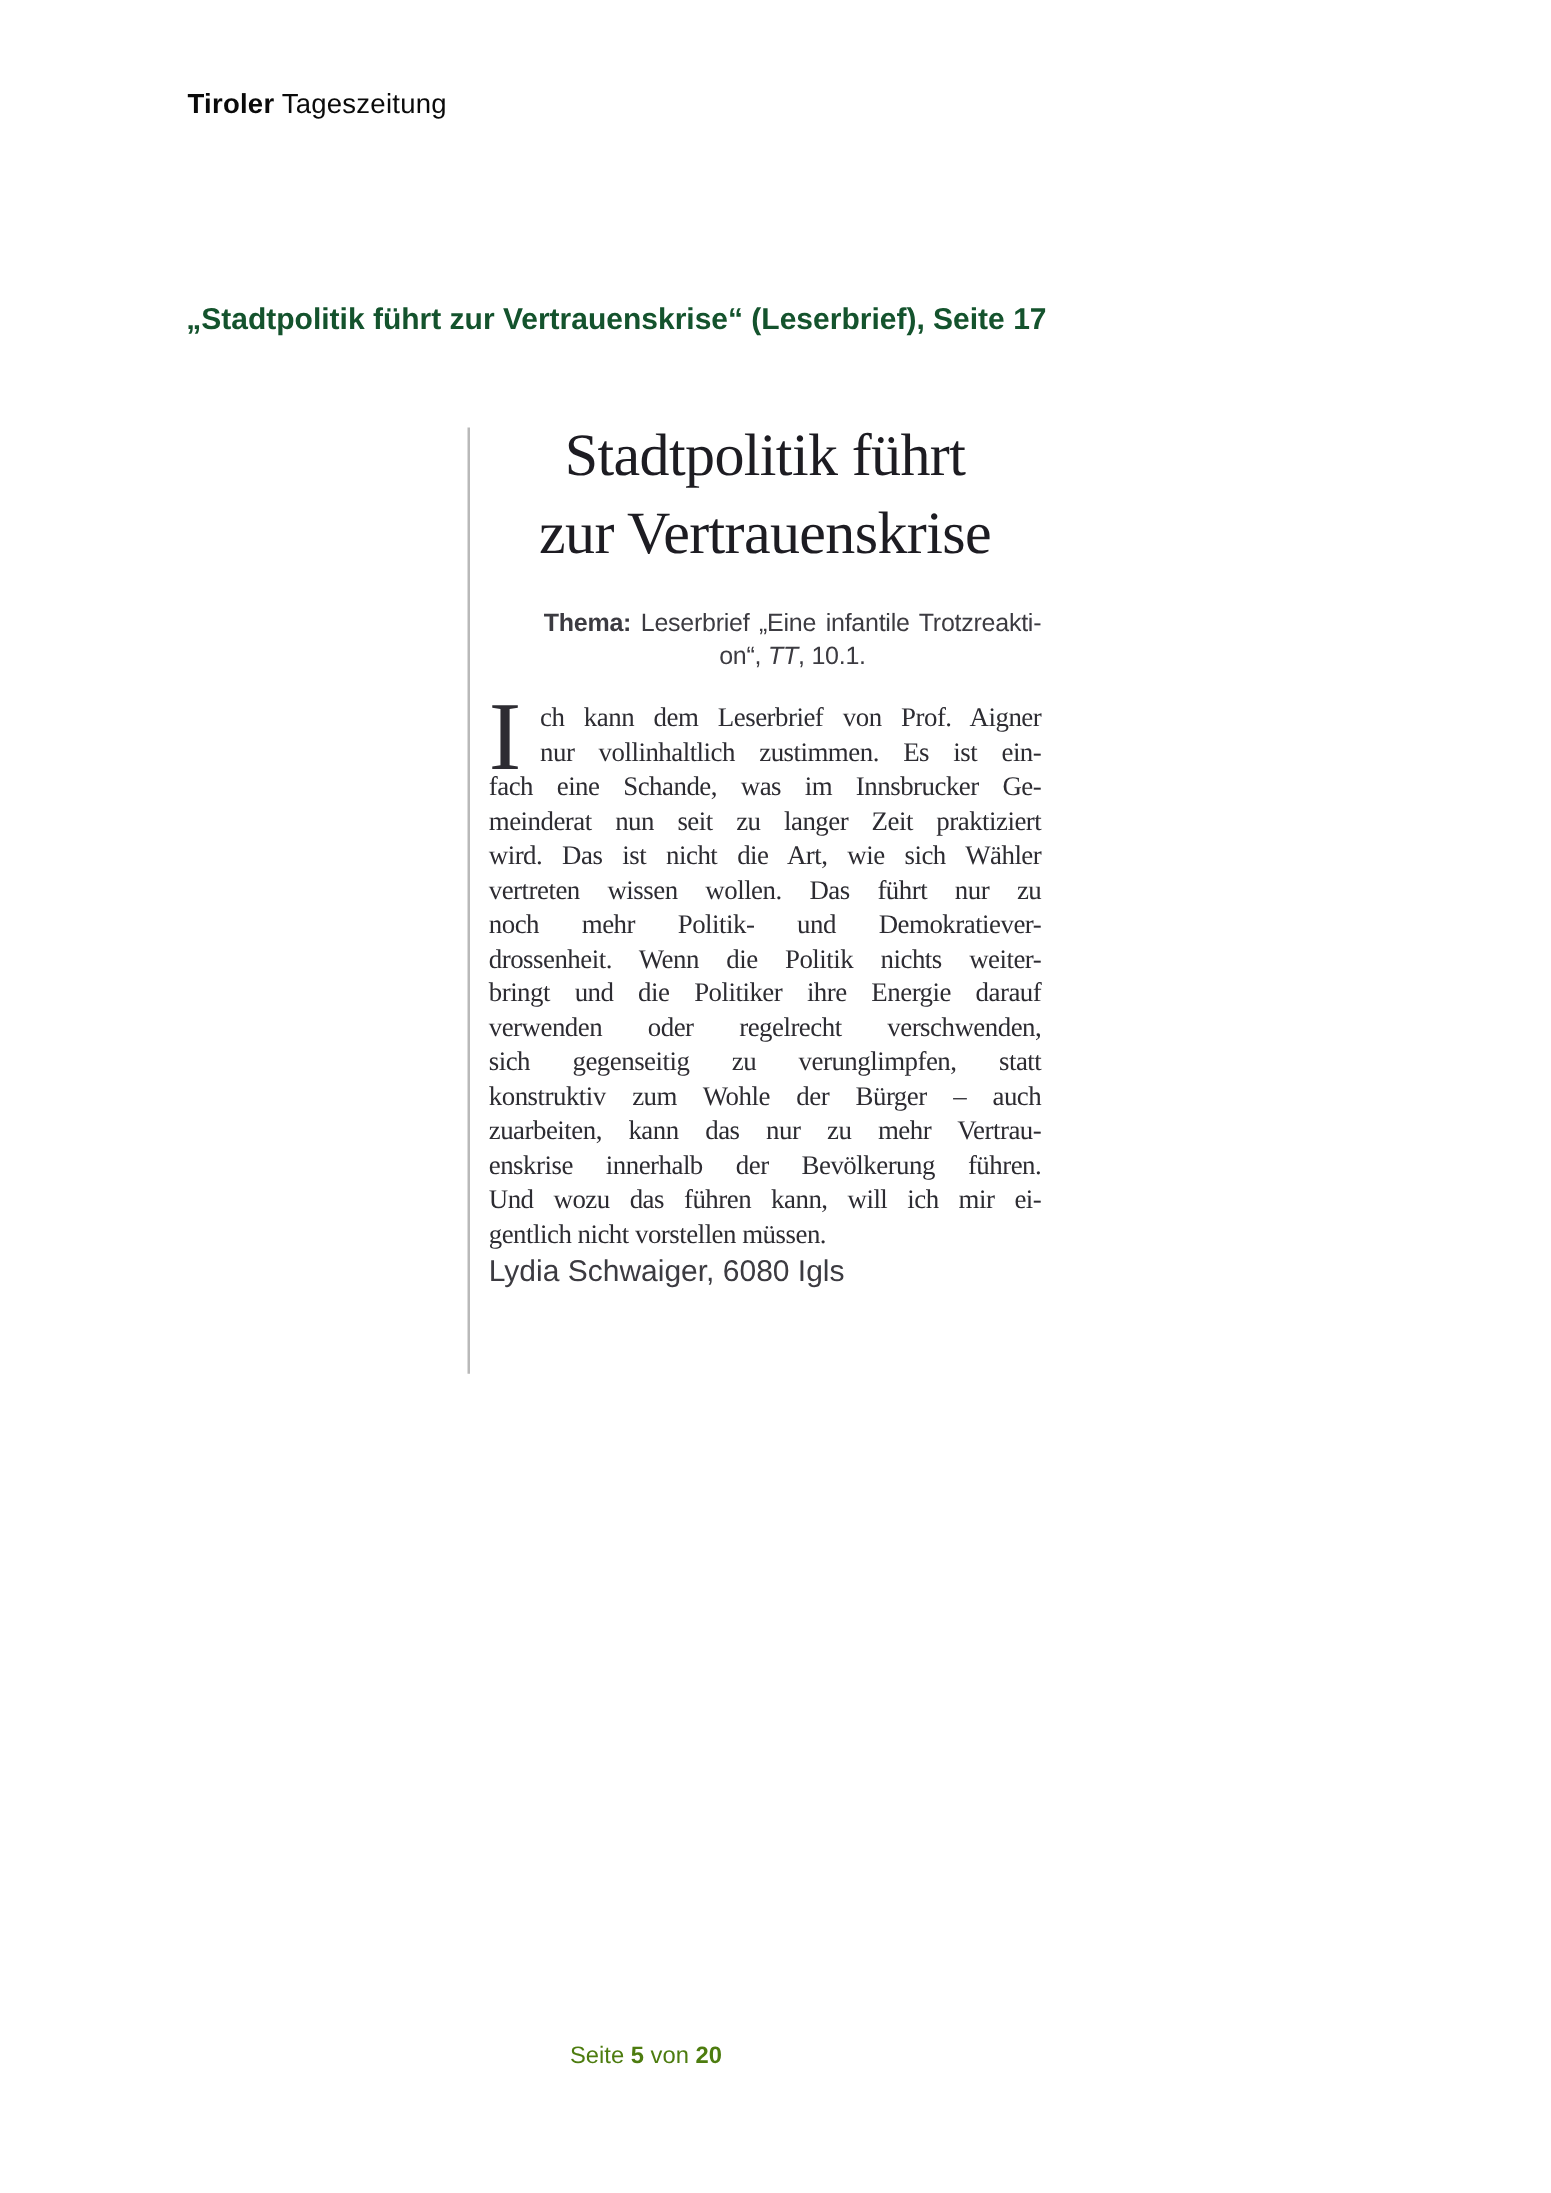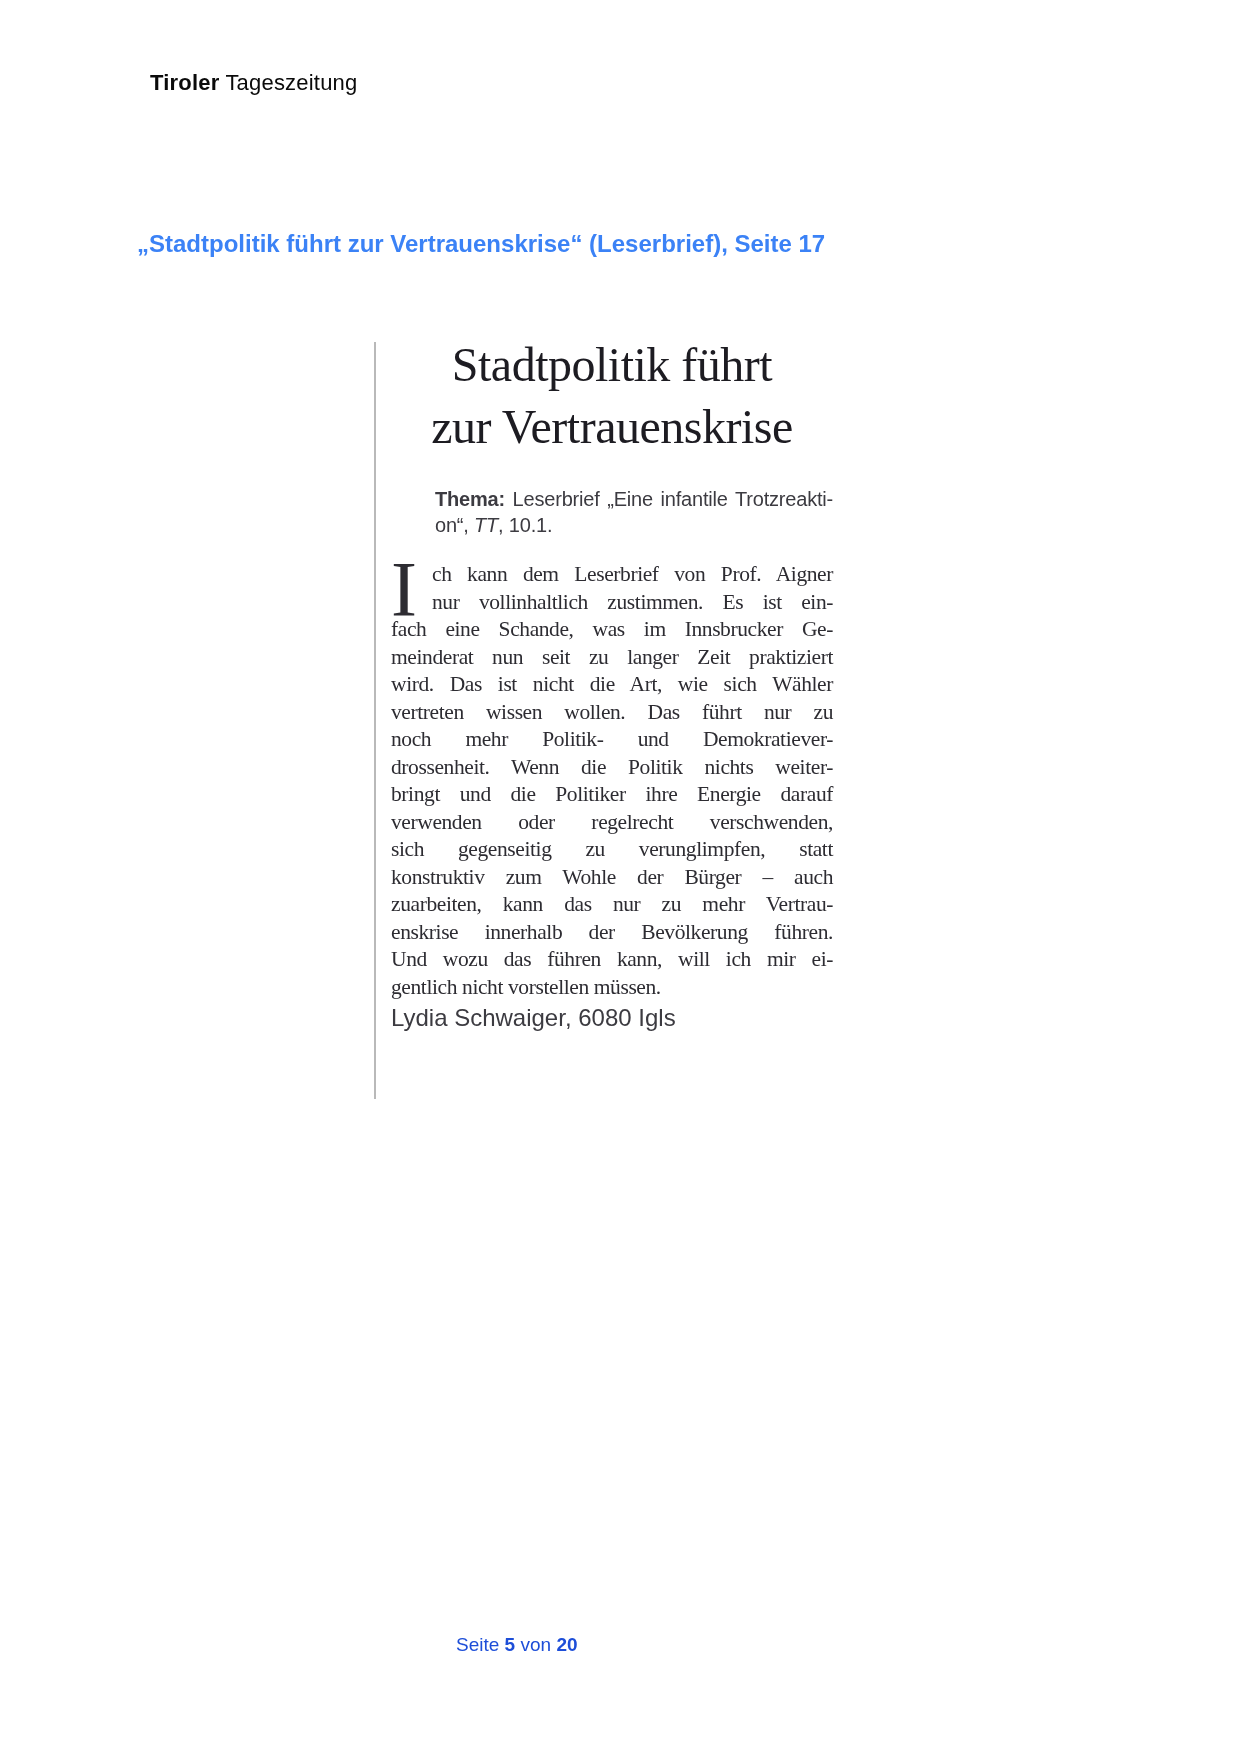--- a/index.html
+++ b/index.html
@@ -21,24 +21,24 @@
     left: 150px; top: 68px;
     font-size: 22px; line-height: 30px;
     color: #0a0a0a;
     letter-spacing: 0.2px;
   }
 
   
   .doc-title {
     position: absolute;
     left: 137px; top: 229px;
-    margin: 0;
+    margin: 12px;
     font-size: 24px; line-height: 30px;
     font-weight: bold;
-    color: #3b82f6;
+    color: #14532d;
     white-space: nowrap;
   }
 
   
   .clipping { position: absolute; left: 374px; top: 334px; width: 460px; }
   .clip-rule {
     position: absolute; left: 0; top: 8px;
     width: 2px; height: 757px;
     background: var(--c-rule, #b9b9b9);
   }
@@ -53,21 +53,21 @@
   }
 
   .thema {
     margin-top: 28px;
     font-size: 20px; line-height: 26px;
     color: var(--c-meta, #3c3b41);
     letter-spacing: -0.2px;
     margin-left: 44px;
   }
   .thema-line1 { text-align: justify; text-align-last: justify; }
-  .thema-line2 { text-align: left; }
+  .thema-line2 { text-align: center; }
 
   .clip-body {
     position: relative;
     margin-top: 23px;
     font-family: "Liberation Serif", serif;
     font-size: 21.5px;
     letter-spacing: -0.4px;
     color: var(--c-body, #2d2c32);
   }
   .dropcap {
@@ -88,21 +88,21 @@
     margin-top: 4px;
     font-size: 24px; line-height: 26px;
     color: var(--c-meta, #3c3b41);
   }
 
   
   .footer {
     position: absolute;
     left: 456px; top: 1632px;
     font-size: 19px; line-height: 26px;
-    color: #1d4ed8;
+    color: #4d7c0f;
   }
 </style>
 </head>
 <body>
 
 <div class="page">
 
   <div class="letterhead"><span class="bold">Tiroler</span> <span>Tageszeitung</span></div>
 
   <h1 class="doc-title">„Stadtpolitik führt zur Vertrauenskrise“ (Leserbrief), Seite 17</h1>

